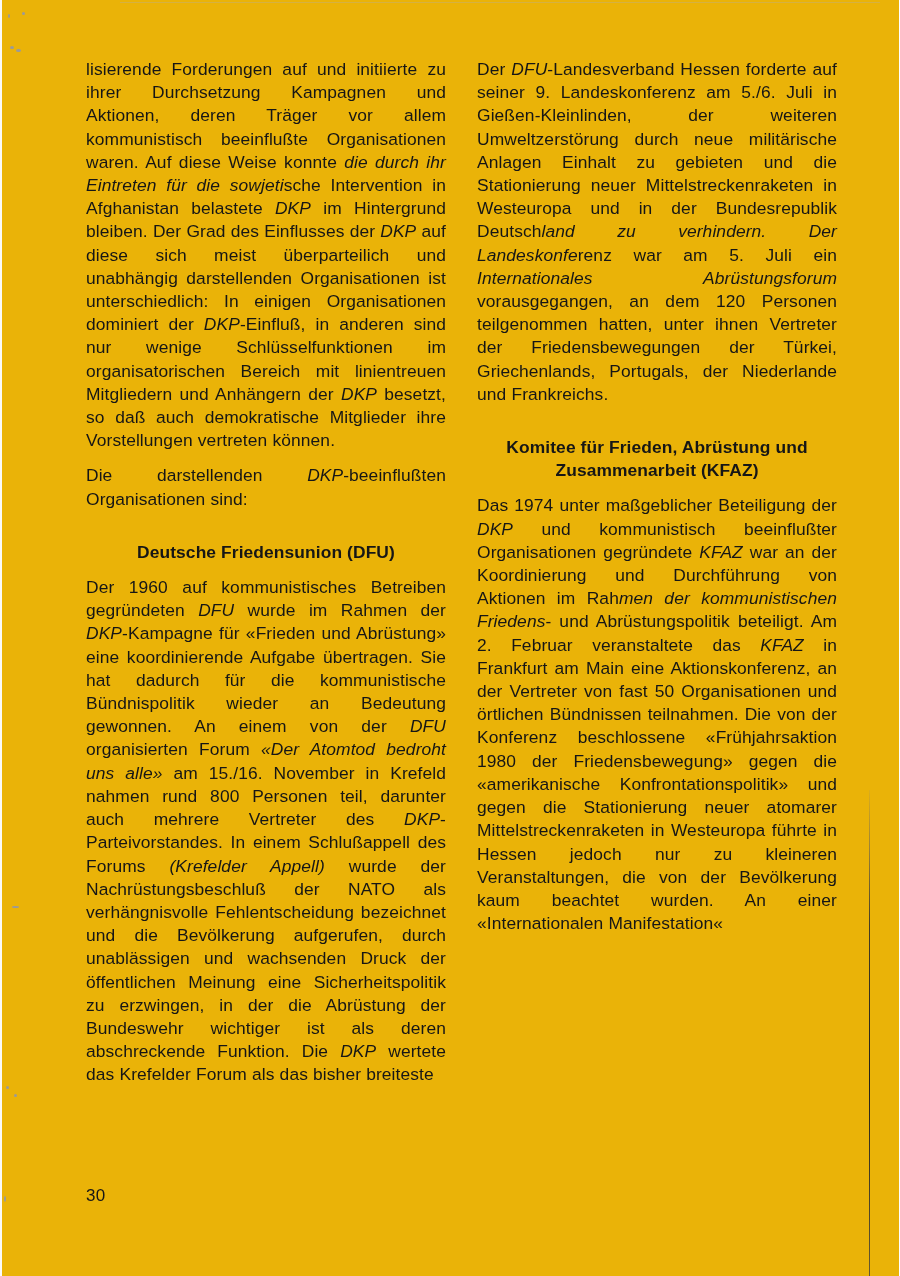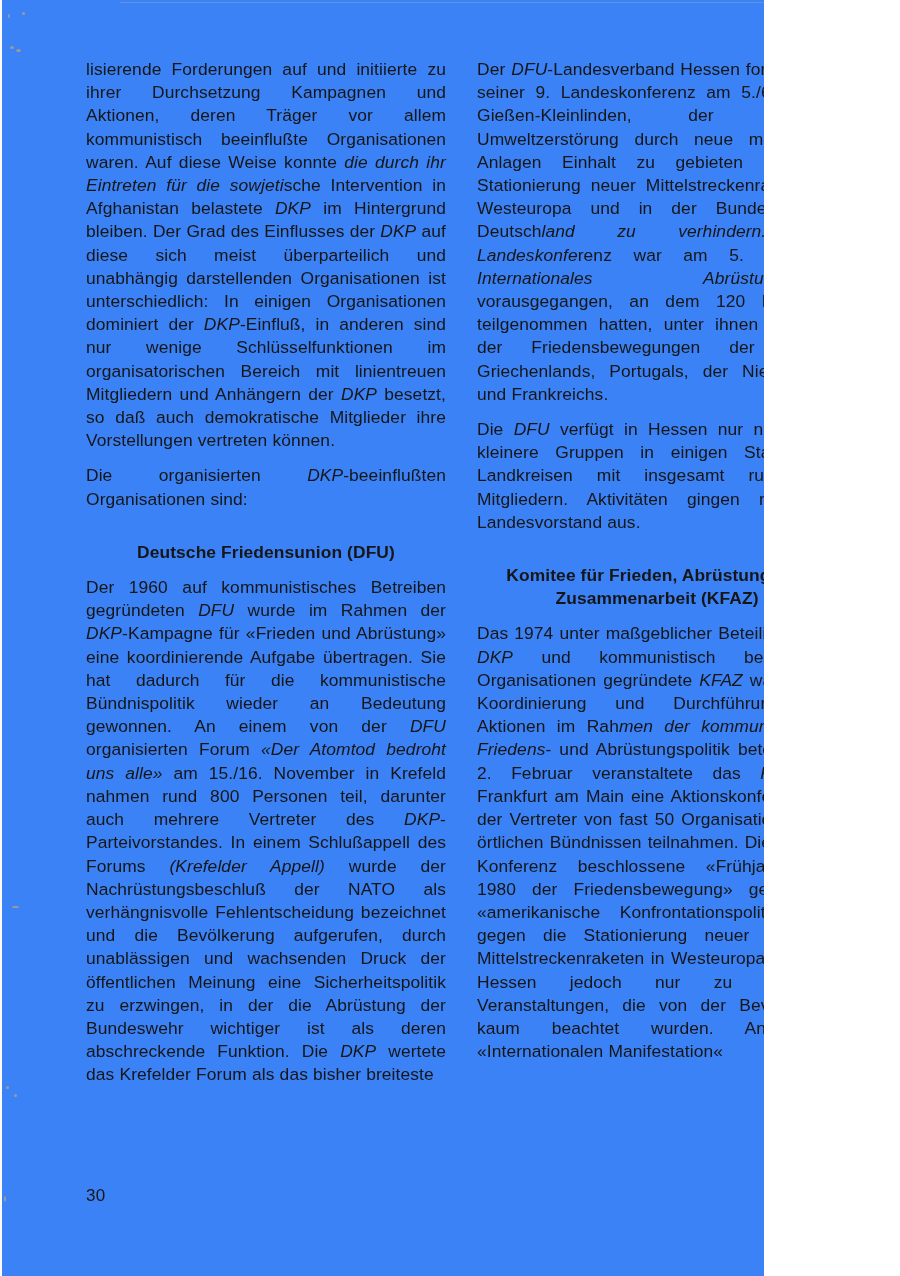--- a/index.html
+++ b/index.html
@@ -5,23 +5,23 @@
   html, body {
     margin: 0;
     padding: 0;
     background: #ffffff;
   }
   body {
     font-family: "Liberation Sans", sans-serif;
   }
   #page {
     position: relative;
-    width: 764px;
+    width: 899px;
     height: 1276px;
-    background: #3b82f6;
+    background: #eab308;
     overflow: hidden;
   }
 
   
   .speckle {
     position: absolute;
     background: #9a9a9a;
     border-radius: 50%;
     pointer-events: none;
   }
@@ -115,27 +115,26 @@
   <div class="speckle" style="left:22px; top:12px; width:3px; height:3px;"></div>
   <div class="speckle" style="left:10px; top:46px; width:4px; height:3px;"></div>
   <div class="speckle" style="left:16px; top:49px; width:5px; height:3px;"></div>
   <div class="speckle" style="left:12px; top:906px; width:7px; height:2px;"></div>
   <div class="speckle" style="left:6px;  top:1086px; width:3px; height:3px;"></div>
   <div class="speckle" style="left:14px; top:1094px; width:3px; height:3px;"></div>
   <div class="speckle" style="left:4px;  top:1196px; width:2px; height:6px;"></div>
 
   <div class="column" id="col-left">
     <p class="para"><span>lisierende Forderungen auf und initiierte zu ihrer Durchsetzung Kampagnen und Aktionen, deren Träger vor allem kommunistisch beeinflußte Organisationen waren. Auf diese Weise konnte </span><i>die durch ihr Eintreten für die sowjeti</i><span>sche Intervention in Afghanistan belastete </span><i>DKP</i><span> im Hintergrund bleiben. Der Grad des Einflusses der </span><i>DKP</i><span> auf diese sich meist überparteilich und unabhängig darstellenden Organisationen ist unterschiedlich: In einigen Organisationen dominiert der </span><i>DKP</i><span>-Einfluß, in anderen sind nur wenige Schlüsselfunktionen im organisatorischen Bereich mit linientreuen Mitgliedern und Anhängern der </span><i>DKP</i><span> besetzt, so daß auch demokratische Mitglieder ihre Vorstellungen vertreten können.</span></p>
-    <p class="para"><span>Die organisierten </span><i>DKP</i><span>-beeinflußten Organisationen sind:</span></p>
+    <p class="para"><span>Die darstellenden </span><i>DKP</i><span>-beeinflußten Organisationen sind:</span></p>
     <h3 class="heading">Deutsche Friedensunion (DFU)</h3>
     <p class="para last-of-col"><span>Der 1960 auf kommunistisches Betreiben gegründeten </span><i>DFU</i><span> wurde im Rahmen der </span><i>DKP</i><span>-Kampagne für «Frieden und Abrüstung» eine koordinierende Aufgabe übertragen. Sie hat dadurch für die kommunistische Bündnispolitik wieder an Bedeutung gewonnen. An einem von der </span><i>DFU</i><span> organisierten Forum </span><i>«Der Atomtod bedroht uns alle»</i><span> am 15./16. November in Krefeld nahmen rund 800 Personen teil, darunter auch mehrere Vertreter des </span><i>DKP</i><span>-Parteivorstandes. In einem Schlußappell des Forums </span><i>(Krefelder Appell)</i><span> wurde der Nachrüstungsbeschluß der NATO als verhängnisvolle Fehlentscheidung bezeichnet und die Bevölkerung aufgerufen, durch unablässigen und wachsenden Druck der öffentlichen Meinung eine Sicherheitspolitik zu erzwingen, in der die Abrüstung der Bundeswehr wichtiger ist als deren abschreckende Funktion. Die </span><i>DKP</i><span> wertete das Krefelder Forum als das bisher breiteste</span></p>
   </div>
 
   <div class="column" id="col-right">
     <p class="para"><span>Der </span><i>DFU</i><span>-Landesverband Hessen forderte auf seiner 9. Landeskonferenz am 5./6. Juli in Gießen-Kleinlinden, der weiteren Umweltzerstörung durch neue militärische Anlagen Einhalt zu gebieten und die Stationierung neuer Mittelstreckenraketen in Westeuropa und in der Bundesrepublik Deutsch</span><i>land zu verhindern. Der Landeskonfe</i><span>renz war am 5. Juli ein </span><i>Internationales Abrüstungsforum</i><span> vorausgegangen, an dem 120 Personen teilgenommen hatten, unter ihnen Vertreter der Friedensbewegungen der Türkei, Griechenlands, Portugals, der Niederlande und Frankreichs.</span></p>
-    <p class="para"><span>Die </span><i>DFU</i><span> verfügt in Hessen nur noch über kleinere Gruppen in einigen Stadt- und Landkreisen mit insgesamt rund 200 Mitgliedern. Aktivitäten gingen nur vom Landesvorstand aus.</span></p>
     <h3 class="heading tight-top">Komitee für Frieden, Abrüstung und Zusammenarbeit (KFAZ)</h3>
     <p class="para last-of-col"><span>Das 1974 unter maßgeblicher Beteiligung der </span><i>DKP</i><span> und kommunistisch beeinflußter Organisationen gegründete </span><i>KFAZ</i><span> war an der Koordinierung und Durchführung von Aktionen im Rah</span><i>men der kommunistischen Friedens</i><span>- und Abrüstungspolitik beteiligt. Am 2. Februar veranstaltete das </span><i>KFAZ</i><span> in Frankfurt am Main eine Aktionskonferenz, an der Vertreter von fast 50 Organisationen und örtlichen Bündnissen teilnahmen. Die von der Konferenz beschlossene «Frühjahrsaktion 1980 der Friedensbewegung» gegen die «amerikanische Konfrontationspolitik» und gegen die Stationierung neuer atomarer Mittelstreckenraketen in Westeuropa führte in Hessen jedoch nur zu kleineren Veranstaltungen, die von der Bevölkerung kaum beachtet wurden. An einer «Internationalen Manifestation«</span></p>
   </div>
 
   <div class="page-number">30</div>
 
 </div>
 
 </body></html>

